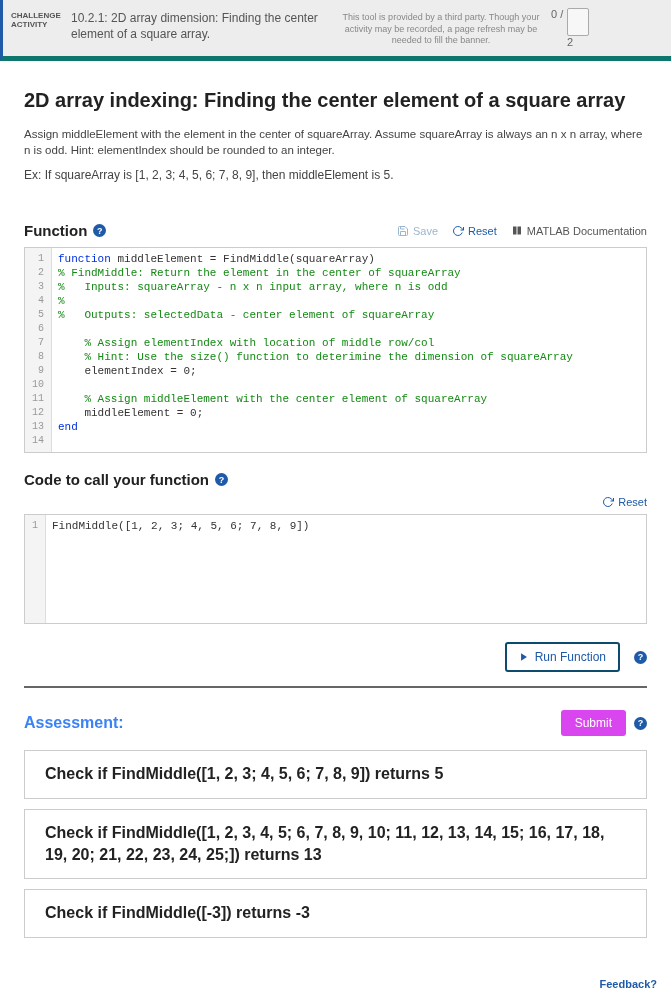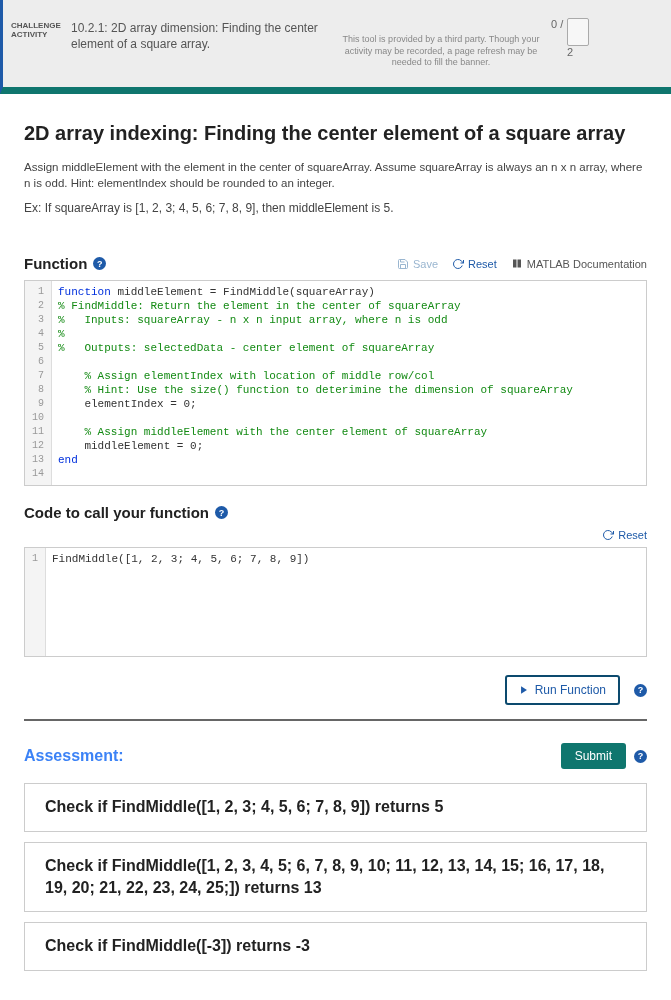--- a/index.html
+++ b/index.html
@@ -1,20 +1,20 @@
 <!DOCTYPE html>
 <html><head>
 <meta charset="utf-8">
 <style>
 * { box-sizing: border-box; margin: 0; padding: 0; }
 body { font-family: Arial, Helvetica, sans-serif; background: #fff; color: #333; font-size: 13px; width: 671px; }
-.top-banner { background: #ededed; border-bottom: 7px solid #0f766e; border-left: 3px solid #1e5aa8; display: flex; align-items: flex-start; padding: 18px 8px; gap: 10px; }
+.top-banner { background: #ededed; border-bottom: 5px solid #0f766e; border-left: 3px solid #1e5aa8; display: flex; align-items: flex-start; padding: 8px 8px; gap: 10px; }
 .challenge-label { font-size: 8px; font-weight: bold; color: #555; line-height: 1.1; width: 50px; padding-top: 4px; }
 .banner-title { font-size: 12px; color: #555; flex: 1; max-width: 260px; padding-top: 3px; line-height: 1.3; }
-.banner-note { font-size: 9px; color: #888; max-width: 200px; line-height: 1.3; padding-top: 4px; text-align: center; margin-top: 12px; }
+.banner-note { font-size: 9px; color: #888; max-width: 200px; line-height: 1.3; padding-top: 4px; text-align: center; }
 .banner-score { text-align: right; font-size: 11px; color: #666; display: flex; flex-direction: column; align-items: center; gap: 0; }
 .score-top { display: flex; align-items: flex-start; gap: 4px; }
 .score-box { width: 22px; height: 28px; border: 1px solid #aaa; background: #f7f7f7; border-radius: 2px; }
 .content { padding: 18px 24px; }
 h1 { font-size: 20px; font-weight: bold; margin: 10px 0 14px; color: #222; }
 .desc { font-size: 11.5px; color: #444; line-height: 1.4; margin-bottom: 10px; margin-top: 8px; }
 .ex { font-size: 12px; color: #444; margin-bottom: 40px; }
 .section-head { display: flex; align-items: center; margin-bottom: 8px; }
 .section-title { font-size: 15px; font-weight: bold; color: #222; }
 .help-icon { display: inline-flex; width: 13px; height: 13px; border-radius: 50%; background: #1e5aa8; color: #fff; font-size: 9px; font-weight: bold; align-items: center; justify-content: center; margin-left: 6px; cursor: pointer; }
@@ -30,21 +30,21 @@
 .code-lines div { height: 14px; }
 .kw { color: #0030dd; }
 .cm { color: #138a13; }
 .call-block { min-height: 110px; }
 .reset-right { display: flex; justify-content: flex-end; margin: 4px 0 6px; }
 .run-row { display: flex; justify-content: flex-end; align-items: center; gap: 8px; margin: 16px 0 10px; }
 .run-btn { border: 2px solid #0c4a6e; color: #1e5aa8; background: #fff; padding: 6px 12px; font-size: 12px; border-radius: 3px; display: inline-flex; align-items: center; gap: 6px; cursor: pointer; }
 hr.sep { border: none; border-top: 2px solid #666; margin: 14px 0 22px; }
 .assess-row { display: flex; align-items: center; margin-bottom: 14px; }
 .assess-title { font-size: 16px; font-weight: bold; color: #3b82f6; }
-.submit-btn { background: #0f766e; color: #fff; border: none; padding: 6px 14px; font-size: 12px; border-radius: 3px; cursor: pointer; }
+.submit-btn { background: #d946ef; color: #fff; border: none; padding: 6px 14px; font-size: 12px; border-radius: 3px; cursor: pointer; }
 .check-box { border: 1px solid #ccc; padding: 12px 20px; font-size: 16px; font-weight: bold; color: #222; margin-bottom: 10px; line-height: 1.4; }
 .feedback { text-align: right; font-size: 11px; color: #1e5aa8; font-weight: bold; padding: 12px 14px; cursor: pointer; }
 svg { display: inline-block; vertical-align: middle; }
 </style>
 </head>
 <body>
 
 <div class="top-banner">
   <div class="challenge-label">
     <div>CHALLENGE</div>

